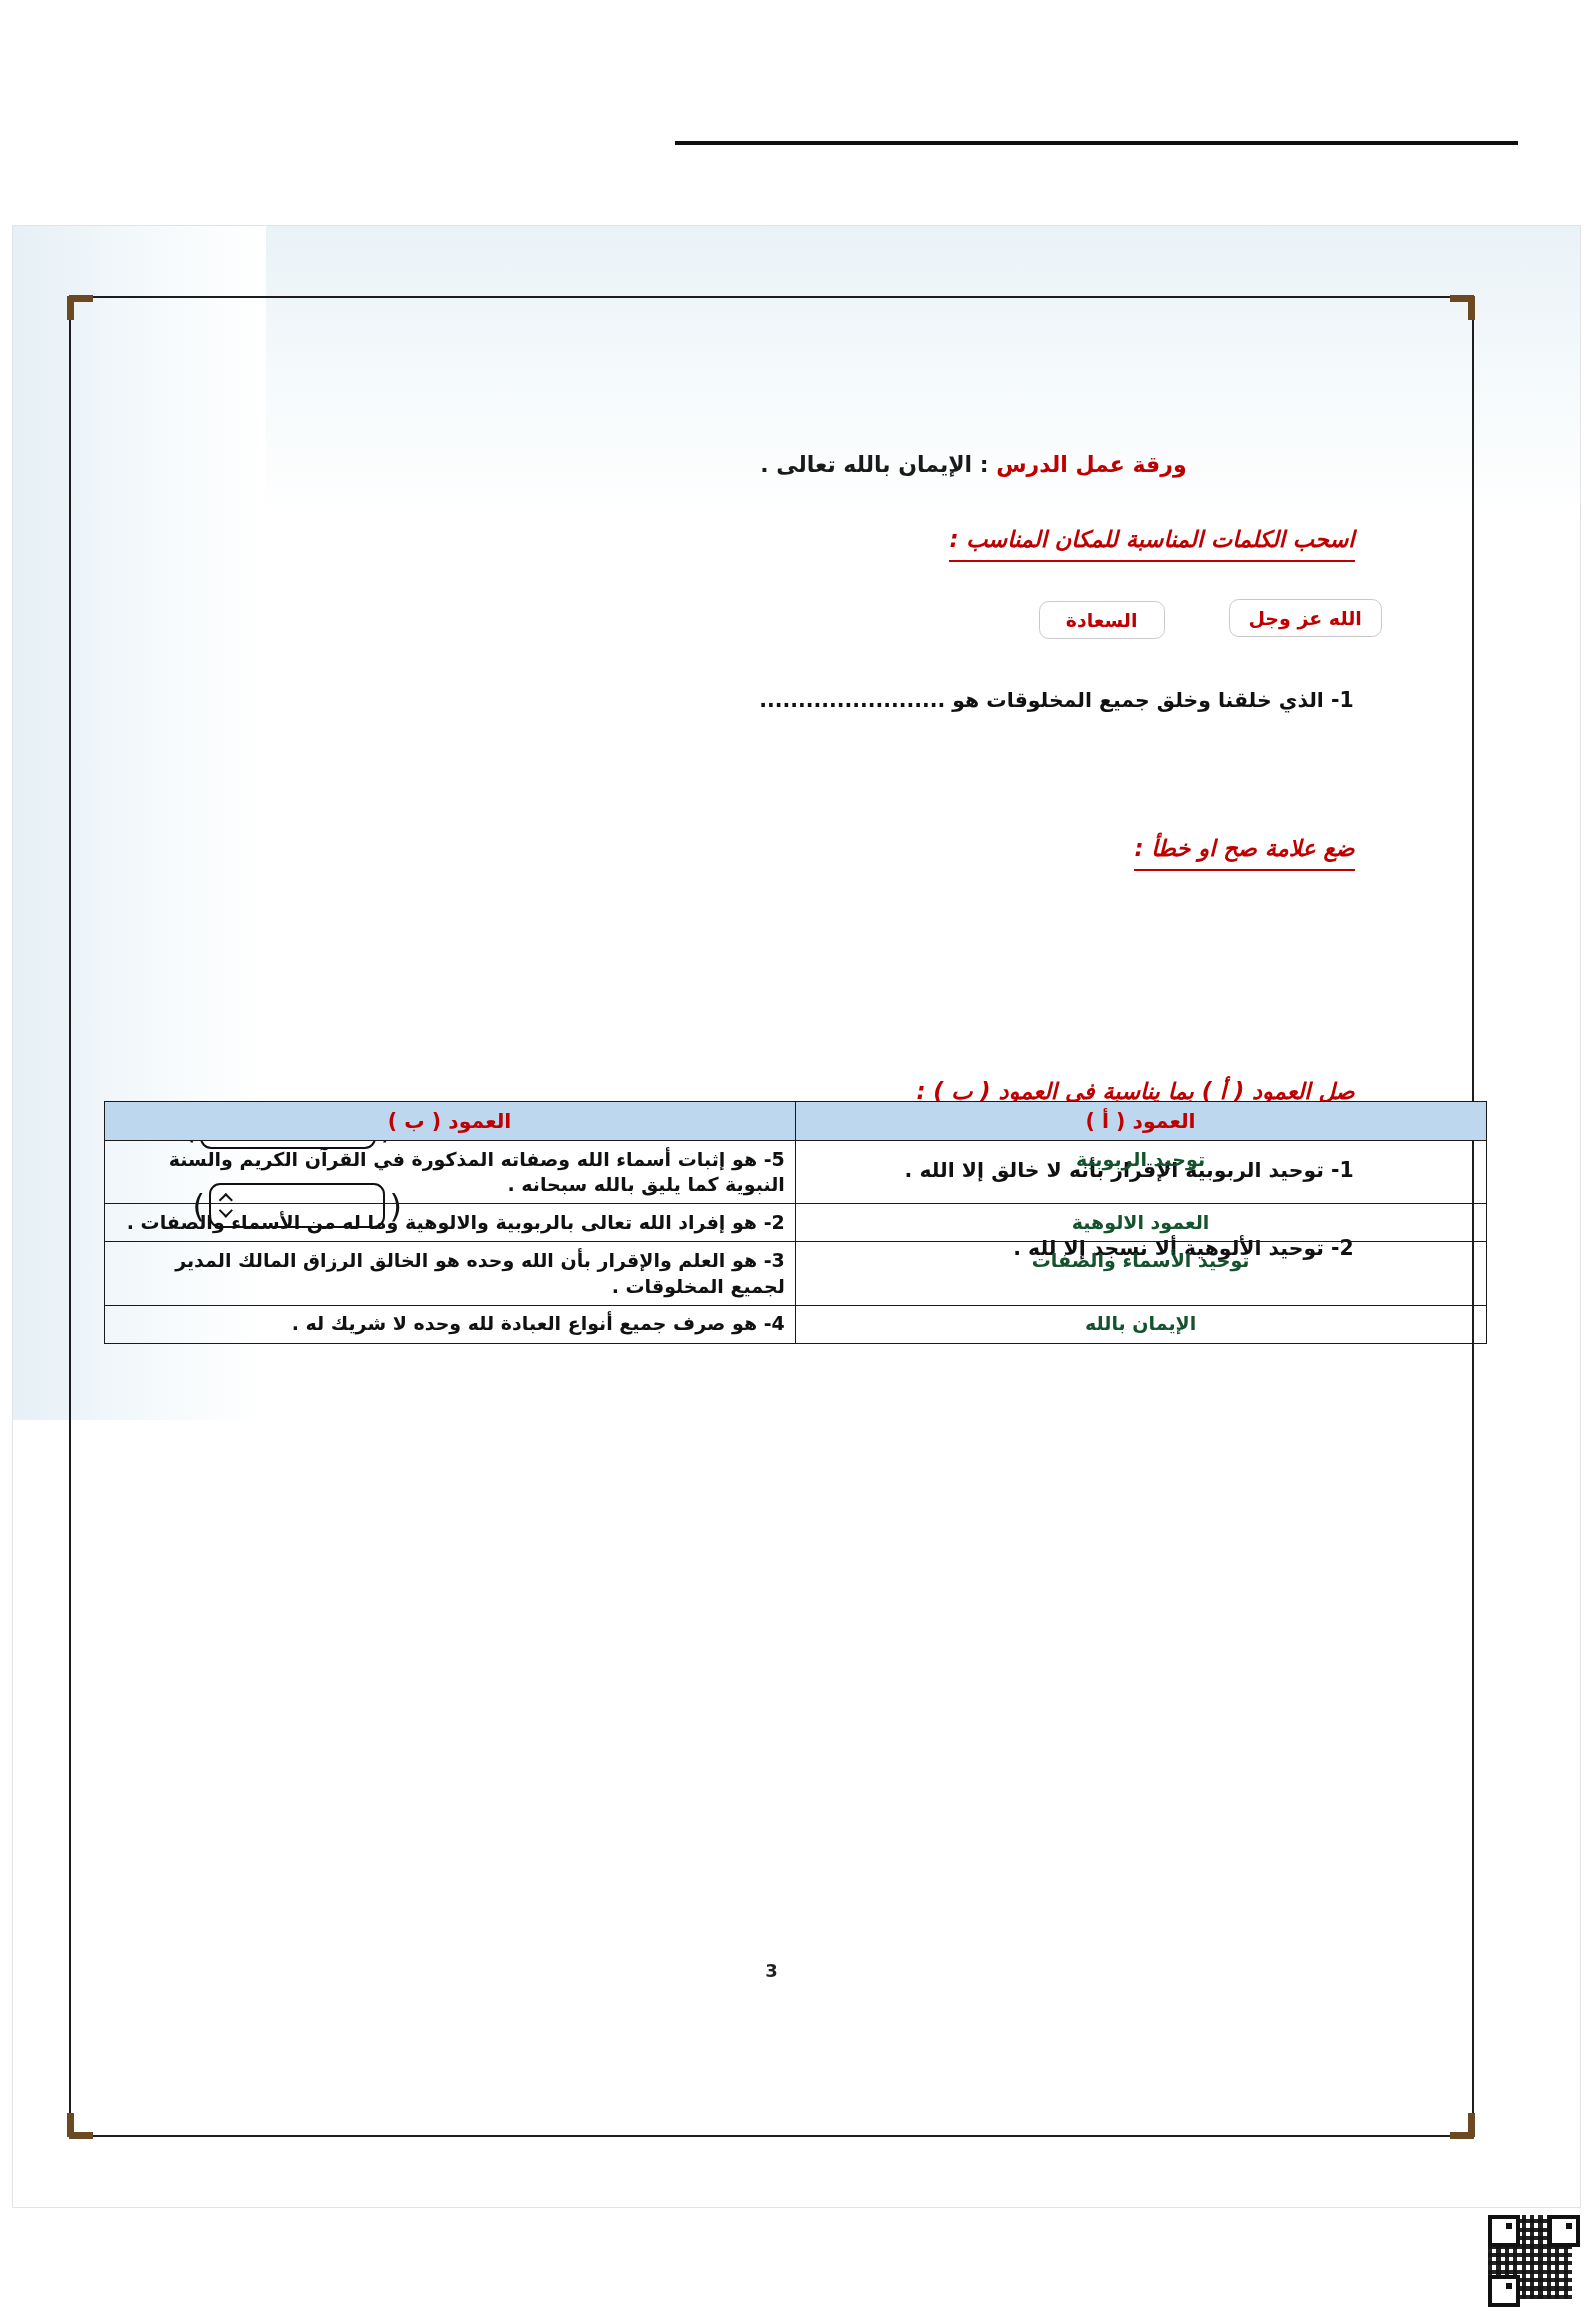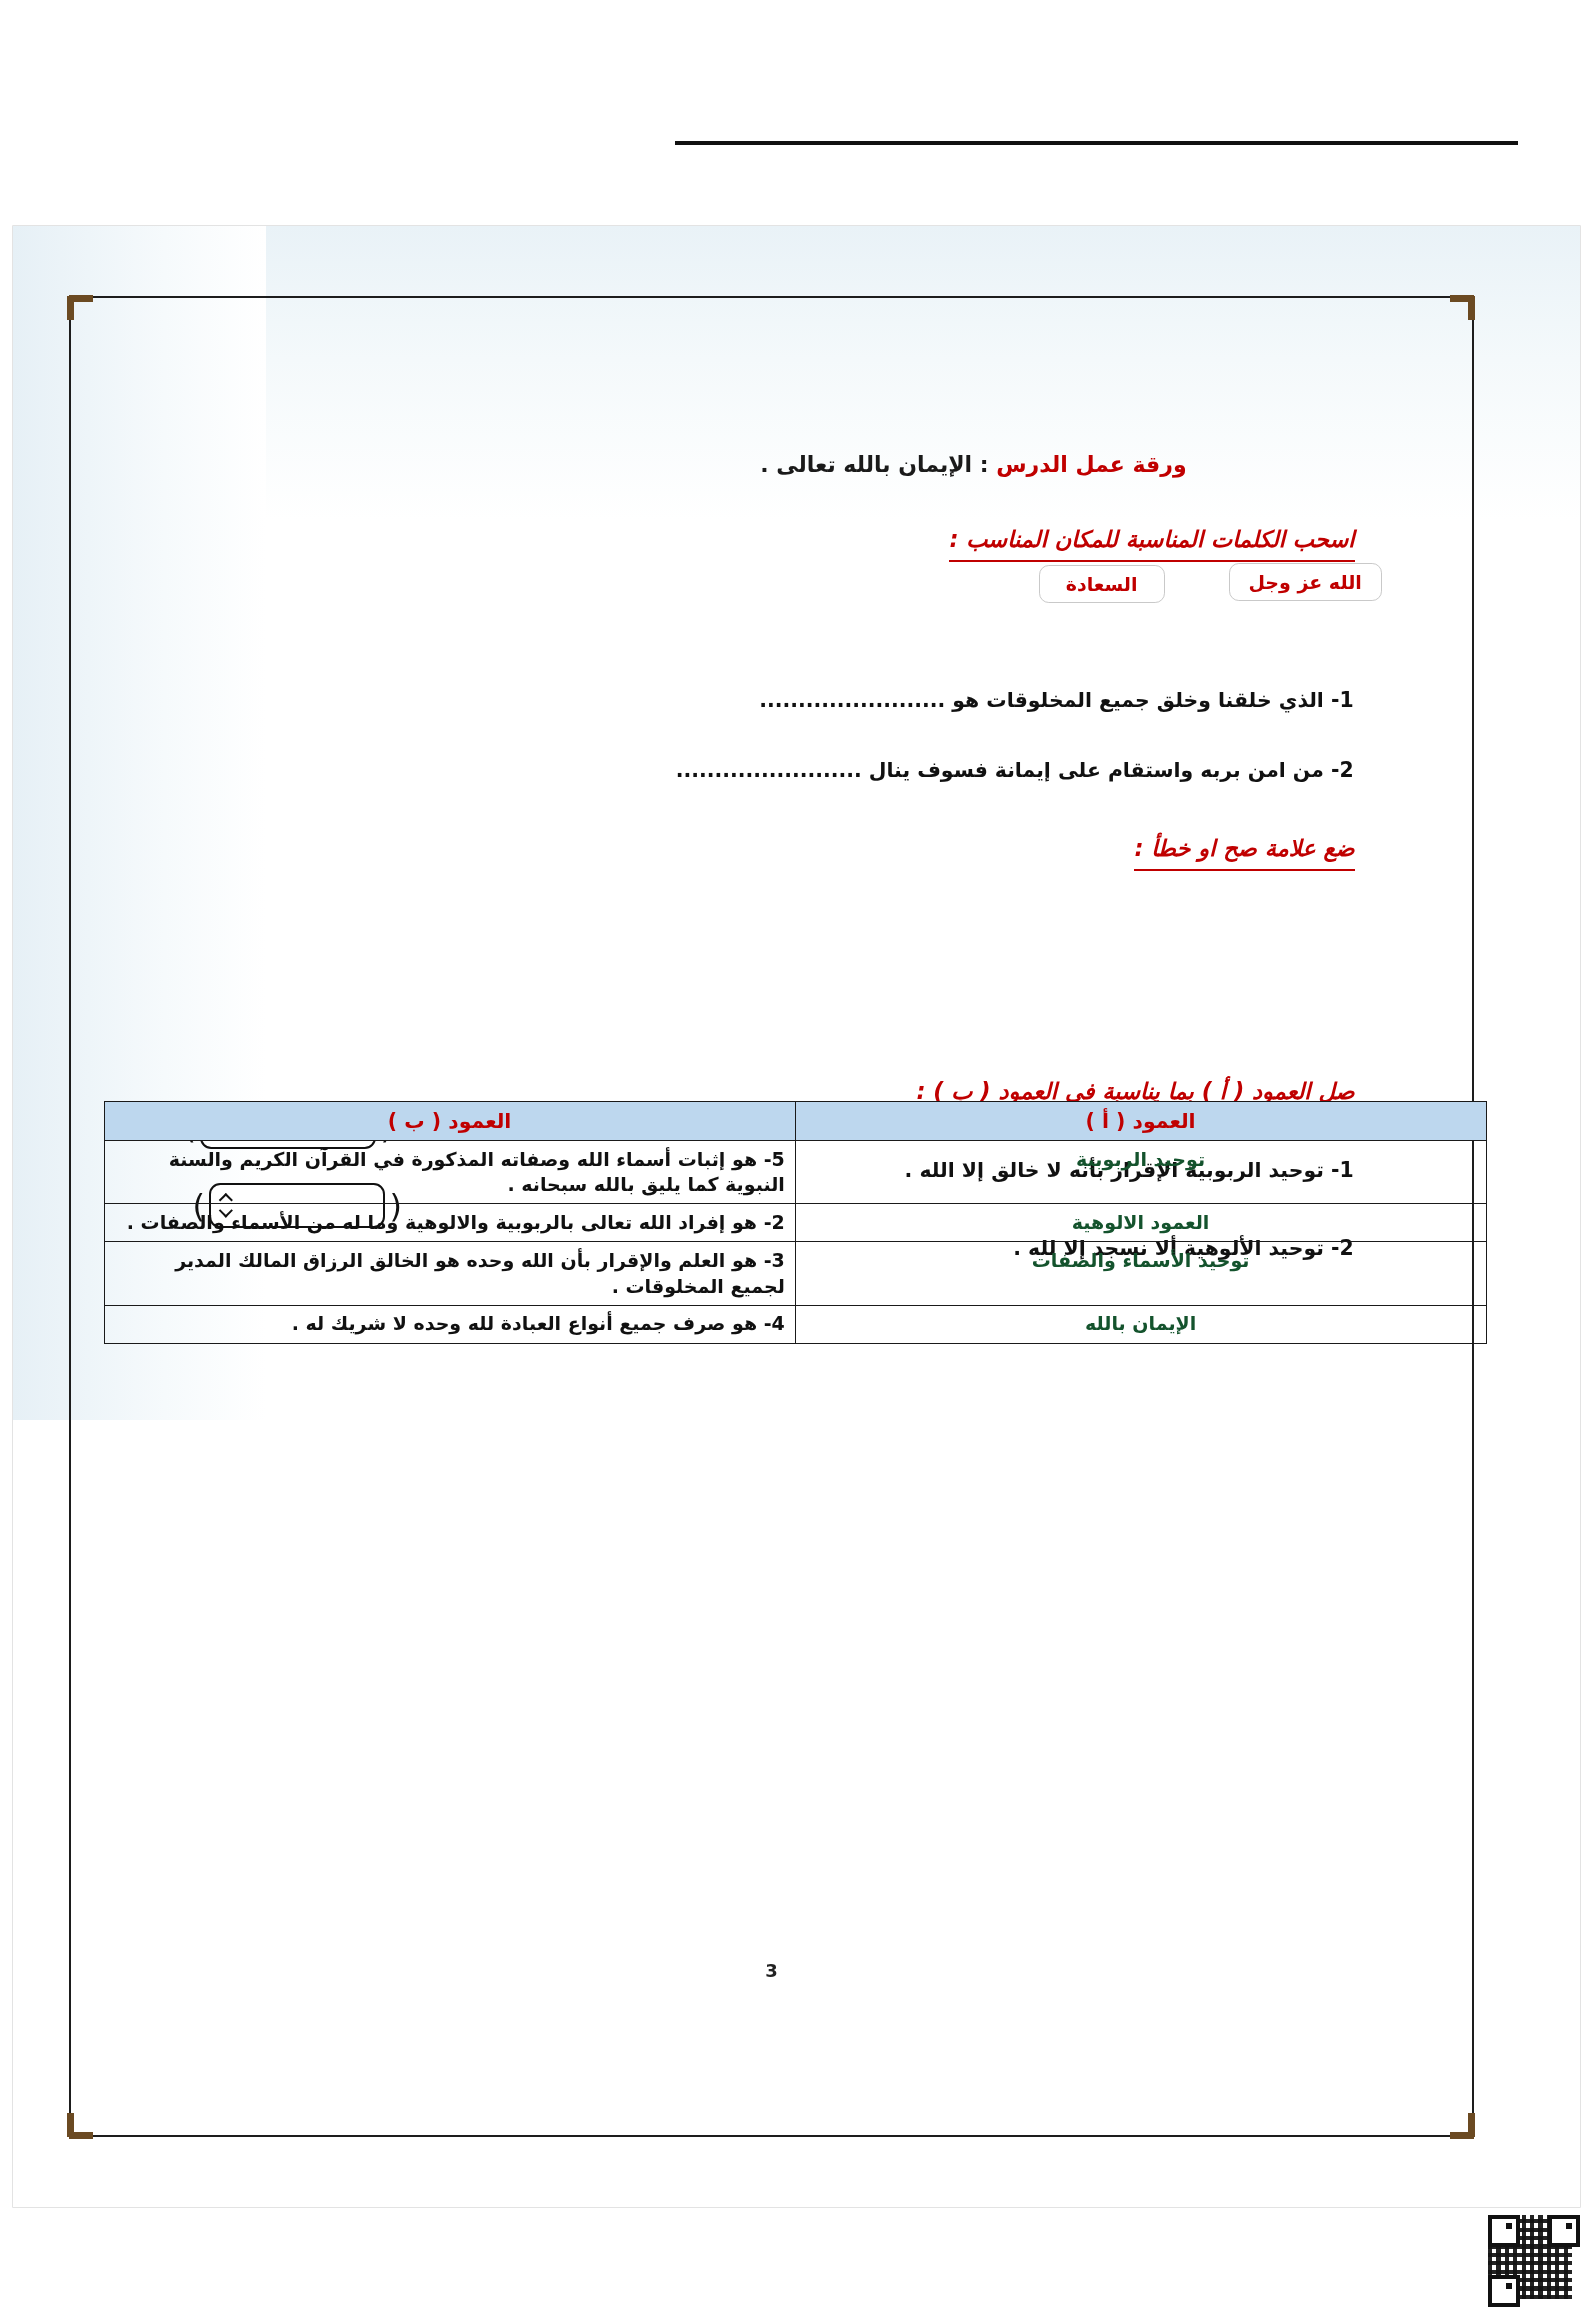--- a/index.html
+++ b/index.html
@@ -138,20 +138,21 @@
     border-radius: 9.8px;
     background: #ffffff;
     color: #c00000;
     font-size: 19px;
     font-weight: 700;
     padding: 7px 18px;
     white-space: nowrap;
     font-family: "DejaVu Sans", sans-serif;
     box-sizing: border-box;
     text-align: center;
+    margin-top: 36px;
   }
   #chip-0 { top: 337px; right: 198px; min-width: 153px; }
   #chip-1 { top: 339px; right: 415px; min-width: 126px; }
 
   
   .q-line {
     font-size: 20.4px;
     font-weight: 700;
     color: #111111;
     white-space: nowrap;
@@ -338,21 +339,20 @@
     </div>
 
     <div class="row section-heading" id="sec1-heading">
       <span class="ul">اسحب الكلمات المناسبة للمكان المناسب :</span>
     </div>
 
     <div class="chip" id="chip-0">الله عز وجل</div>
     <div class="chip" id="chip-1">السعادة</div>
 
     <div class="row q-line" id="fill-q-0">1- الذي خلقنا وخلق جميع المخلوقات هو ........................</div>
-    <div class="row q-line" id="fill-q-1">2- من امن بربه واستقام على  إيمانة فسوف ينال ........................</div>
 
     <div class="row section-heading" id="sec2-heading">
       <span class="ul">ضع علامة صح او خطأ :</span>
     </div>
 
     <div class="row q-line" id="tf-q-0">1- توحيد الربوبية الإقرار بأنه لا خالق إلا الله .</div>
     <div class="row q-line" id="tf-q-1">2- توحيد الألوهية ألا نسجد إلا لله .</div>
 
     <div class="tf-control" id="tf-ctl-0">
       <span class="paren">(</span>

